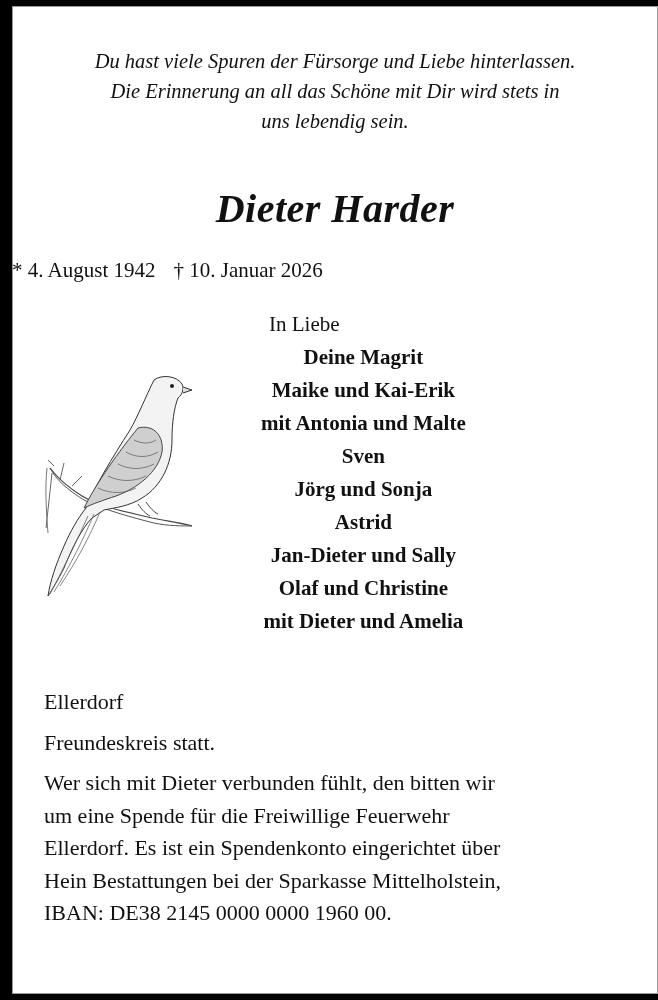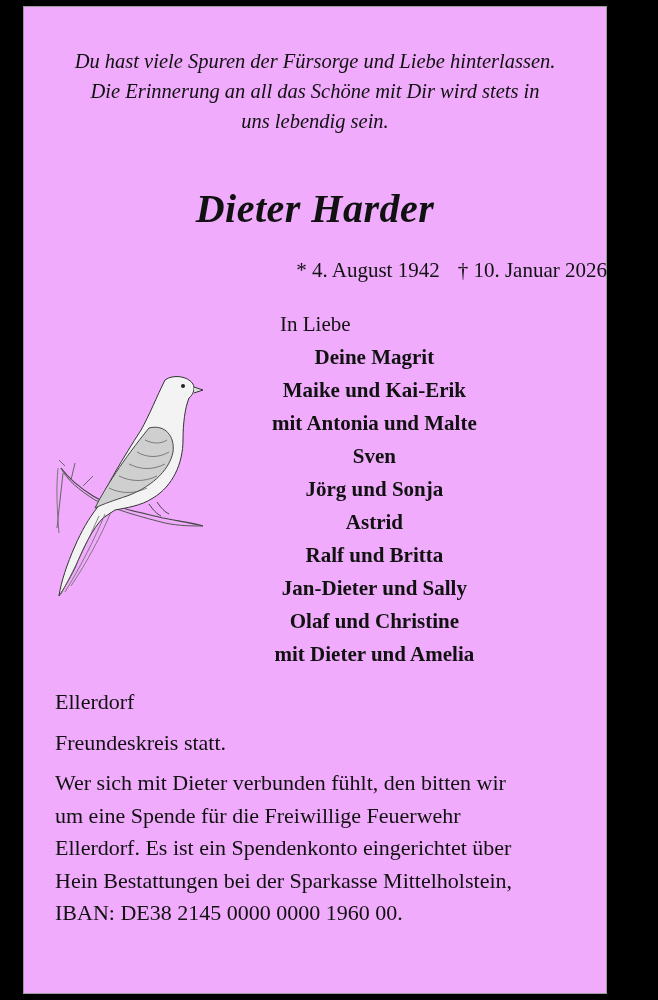--- a/index.html
+++ b/index.html
@@ -1,34 +1,34 @@
 <!DOCTYPE html>
 <html><head>
 <meta charset="utf-8">
 <style>
   html, body { margin: 0; padding: 0; background: #000; }
   body { width: 658px; height: 1000px; overflow: hidden; position: relative; }
   .frame {
-    position: absolute; left: 23px; top: 6px; width: 584px; height: 988px;
-    background: #f0abfc; box-shadow: inset 0 0 0 1px #9a9a9a;
+    position: absolute; left: 12px; top: 6px; width: 646px; height: 988px;
+    background: #ffffff; box-shadow: inset 0 0 0 1px #9a9a9a;
     font-family: "DejaVu Serif", "Liberation Serif", serif; color: #111;
   }
   .quote {
     position: absolute; left: 0; right: 0; top: 40px;
     text-align: center; font-style: italic; font-size: 20.5px; line-height: 30px;
     font-family: "Liberation Serif", serif;
   }
   .quote div { white-space: nowrap; }
   .name {
     position: absolute; left: 0; right: 0; top: 168px; text-align: center;
     font-family: "Liberation Serif", serif; font-style: italic; font-weight: bold;
     font-size: 40px; line-height: 70px; letter-spacing: 0.5px;
   }
   .dates {
-    position: absolute; left: 0; right: 0; top: 250px; text-align: right;
+    position: absolute; left: 0; right: 0; top: 250px; text-align: left;
     font-family: "Liberation Serif", serif; font-size: 21px; line-height: 28px;
   }
   .dates span.gap { display: inline-block; width: 18px; }
   .bird {
     position: absolute; left: 30px; top: 362px; width: 150px; height: 230px;
   }
   .family {
     position: absolute; left: 249px; top: 302px;
     font-family: "Liberation Serif", serif; font-size: 21px; line-height: 33px;
   }
@@ -82,21 +82,20 @@
   </div>
 
   <div class="family">
     <div class="intro">In Liebe</div>
     <div class="member">Deine Magrit</div>
     <div class="member">Maike und Kai-Erik</div>
     <div class="member">mit Antonia und Malte</div>
     <div class="member">Sven</div>
     <div class="member">Jörg und Sonja</div>
     <div class="member">Astrid</div>
-    <div class="member">Ralf und Britta</div>
     <div class="member">Jan-Dieter und Sally</div>
     <div class="member">Olaf und Christine</div>
     <div class="member">mit Dieter und Amelia</div>
   </div>
 
   <div class="bottom">
     <p>
         <span class="line">Ellerdorf</span>
       </p>
     <p>

